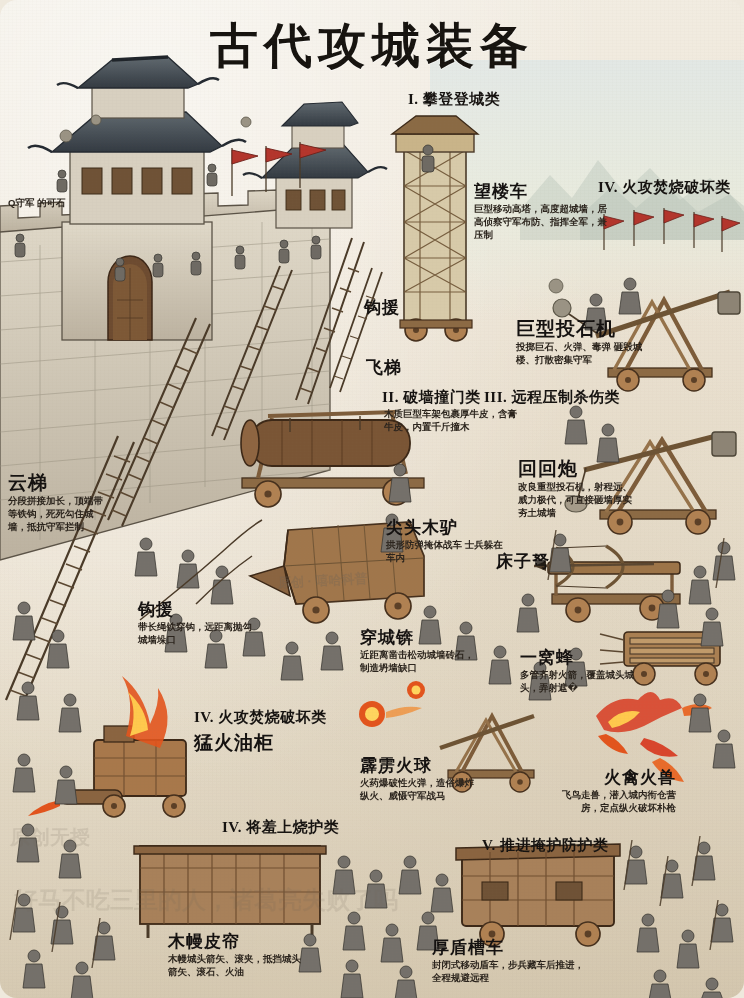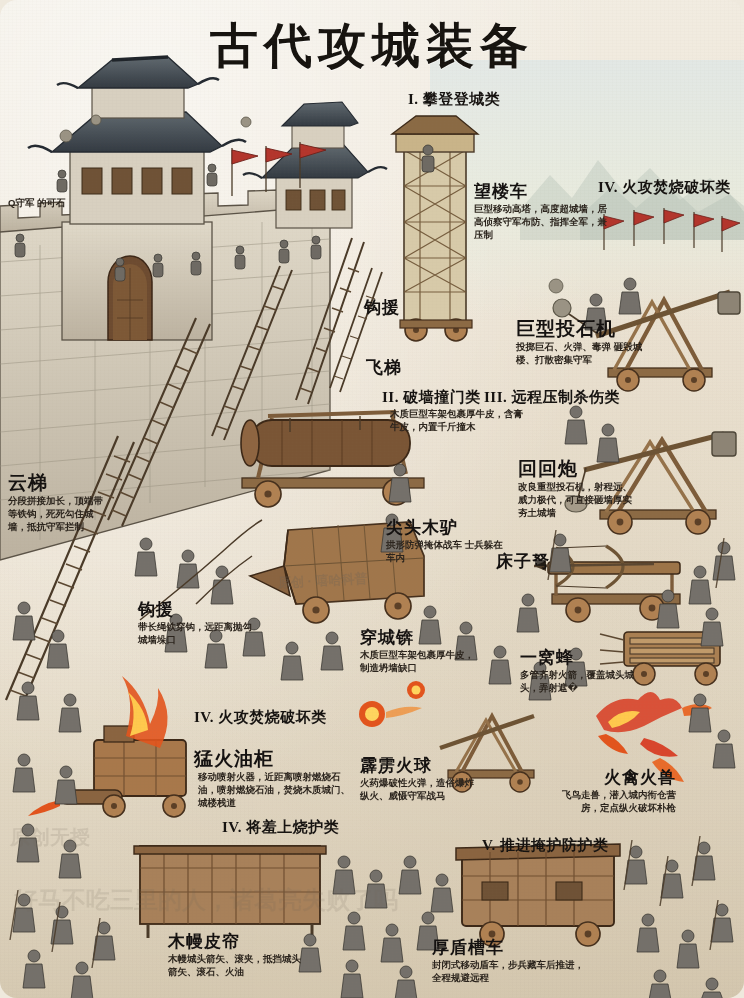--- a/index.html
+++ b/index.html
@@ -753,21 +753,21 @@
     <div class="nm">飞梯</div>
   </div>
 
   <div class="block" style="left:516px;top:318px;">
     <div class="nm big">巨型投石机</div>
     <div class="ds w3">投掷巨石、火弹、毒弹 砸毁城楼、打散密集守军</div>
   </div>
 
   <div class="block" style="left:382px;top:388px;">
     <div class="sect">II. 破墙撞门类</div>
-    <div class="ds w3" style="margin-left:8px">木质巨型车架包裹厚牛皮，含膏牛皮，内置千斤撞木</div>
+    <div class="ds w3" style="margin-left:2px">木质巨型车架包裹厚牛皮，含膏牛皮，内置千斤撞木</div>
   </div>
 
   <div class="block" style="left:484px;top:388px;">
     <div class="sect">III. 远程压制杀伤类</div>
   </div>
 
   <div class="block" style="left:8px;top:472px;">
     <div class="nm big">云梯</div>
     <div class="ds w1">分段拼接加长，顶端带等铁钩，死死勾住城墙，抵抗守军拦制</div>
   </div>
@@ -786,32 +786,31 @@
     <div class="nm">床子弩</div>
   </div>
 
   <div class="block" style="left:138px;top:600px;">
     <div class="nm">钩援</div>
     <div class="ds w2">带长绳铁穿钩，远距离抛勾城墙垛口</div>
   </div>
 
   <div class="block" style="left:360px;top:628px;">
     <div class="nm">穿城锛</div>
-    <div class="ds w2">木质巨型车架包裹厚牛皮，制造坍墙缺口</div>
+    <div class="ds w2">近距离凿击松动城墙砖石，制造坍墙缺口</div>
   </div>
 
   <div class="block" style="left:520px;top:648px;">
     <div class="nm">一窝蜂</div>
     <div class="ds w2">多管齐射火箭，覆盖城头城头，弄射遮�</div>
   </div>
 
   <div class="block" style="left:194px;top:708px;">
     <div class="sect">IV. 火攻焚烧破坏类</div>
-    <div class="nm big" style="margin-top:21px">猛火油柜</div>
-    <div class="ds w4" style="margin-left:4px">移动喷射火器，近距离喷射燃烧石油，喷射燃烧石油，焚烧木质城门、城楼栈道</div>
+    <div class="nm big" style="margin-top:5px">猛火油柜</div>
   </div>
 
   <div class="block" style="left:360px;top:756px;">
     <div class="nm">霹雳火球</div>
     <div class="ds w2">火药爆破性火弹，造俗爆炸纵火、威慑守军战马</div>
   </div>
 
   <div class="block" style="left:556px;top:768px;text-align:right;">
     <div class="nm">火禽火兽</div>
     <div class="ds w2">飞鸟走兽，潜入城内衔仓营房，定点纵火破坏朴枪</div>

